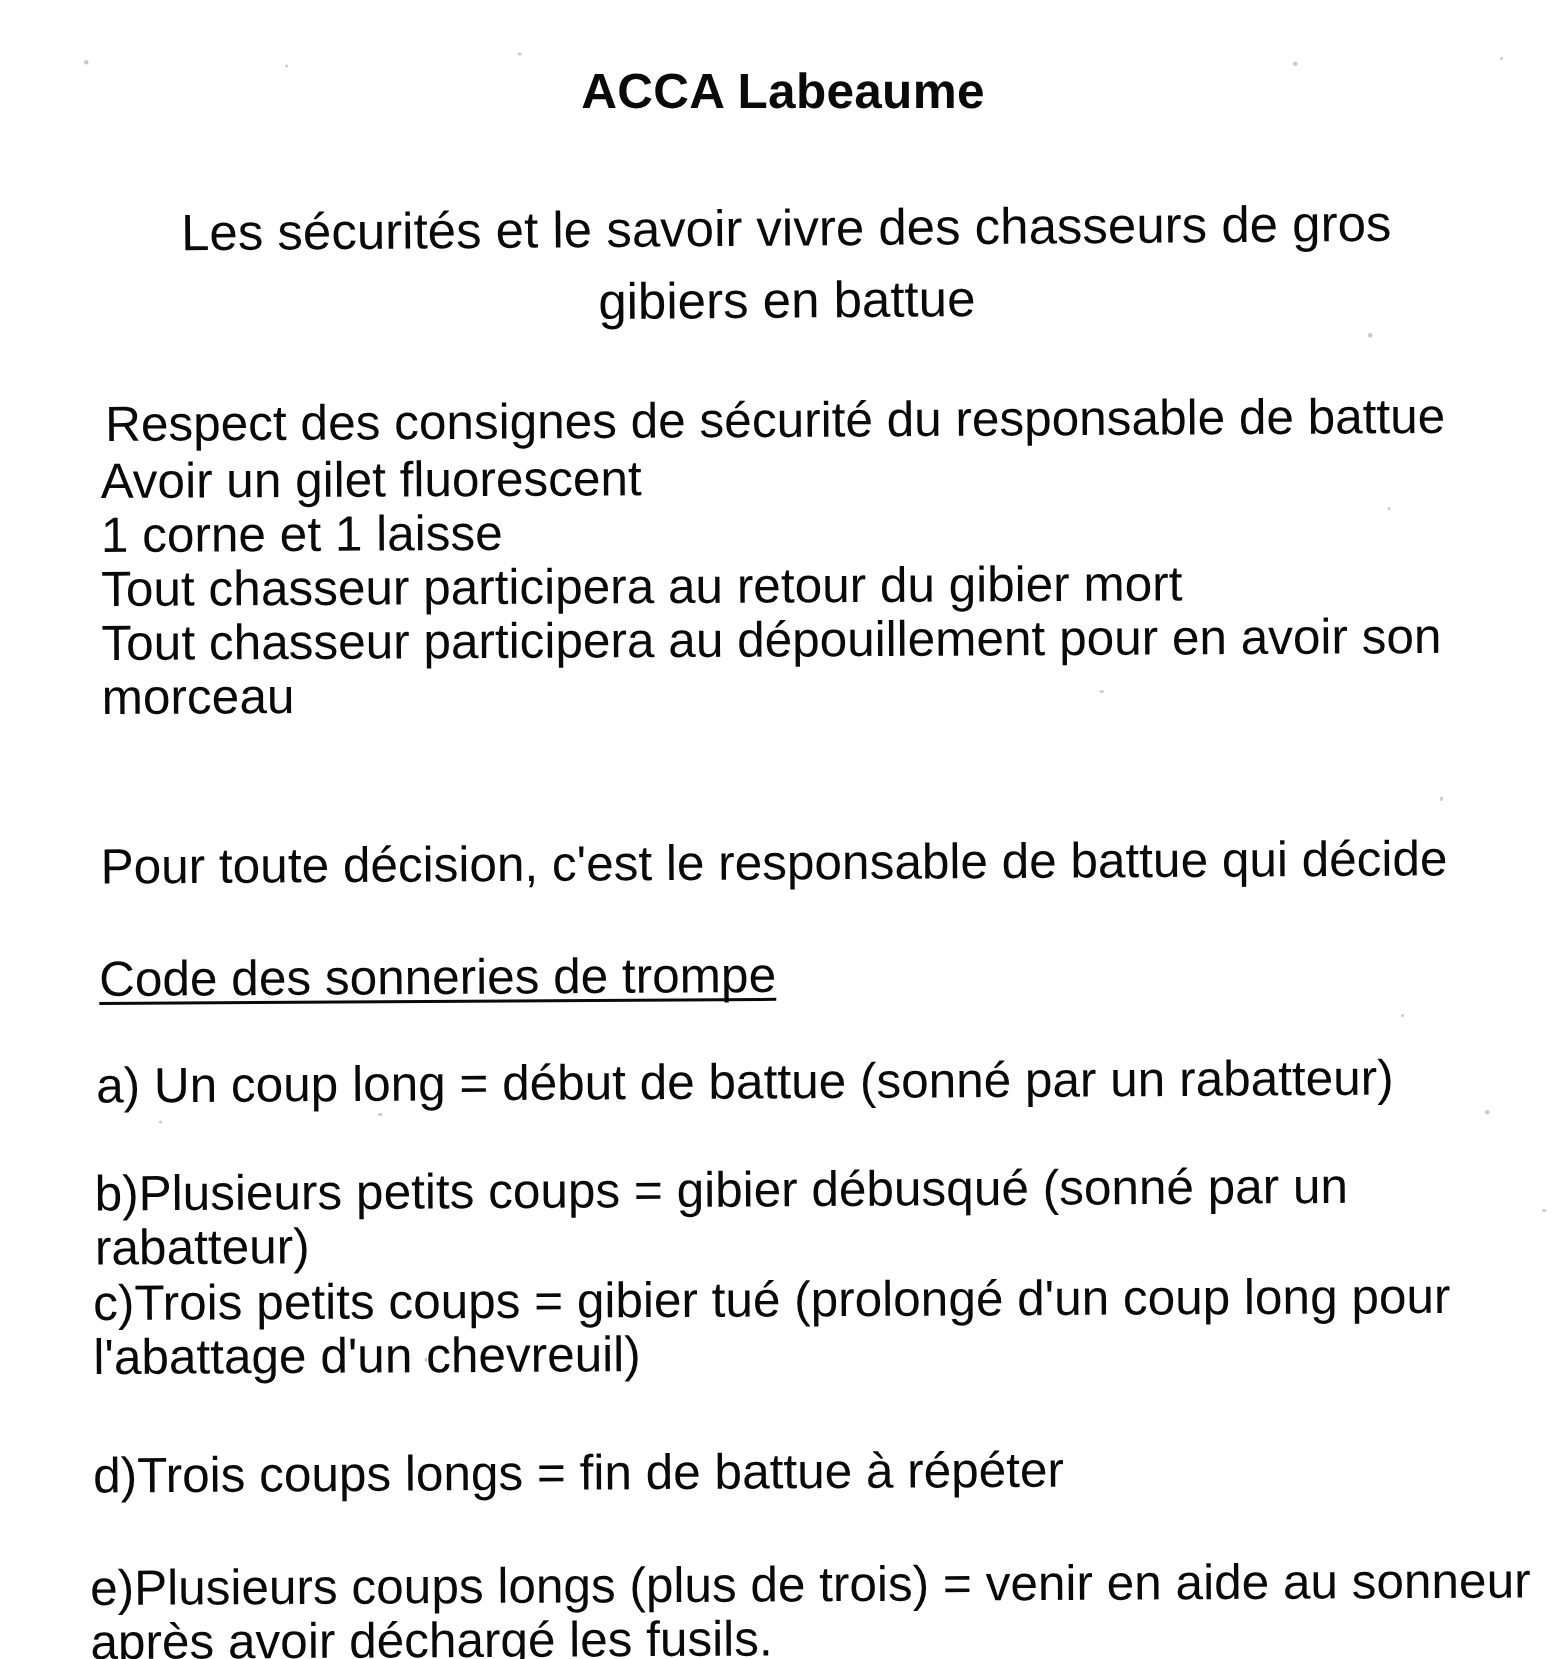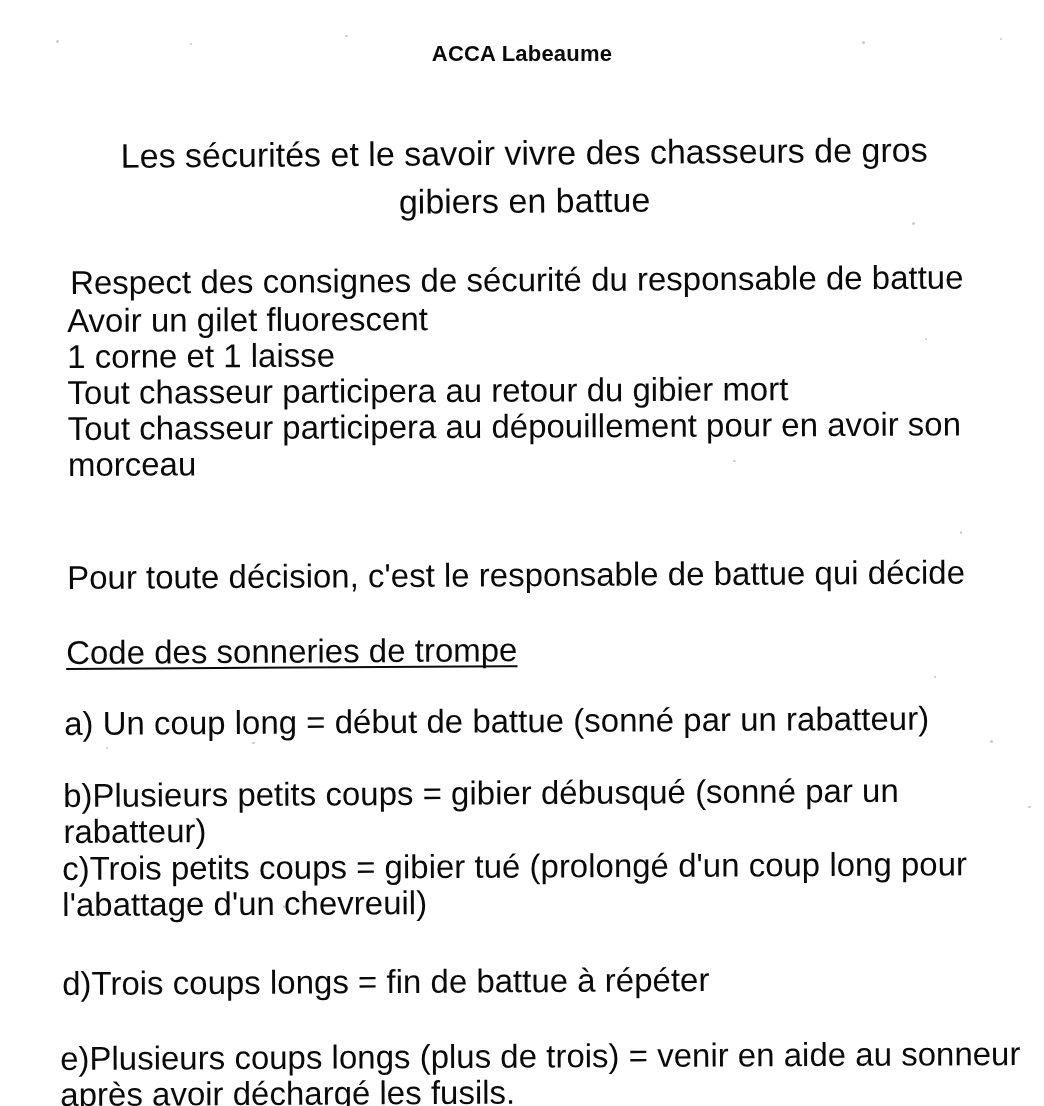--- a/index.html
+++ b/index.html
@@ -21,21 +21,21 @@
   }
 
   
 
   .doc-title {
     position: absolute;
     left: 0;
     top: 18px;
     width: 1044px;
     text-align: center;
-    font-size: 22px;
+    font-size: 33px;
     font-weight: bold;
     letter-spacing: 0.2px;
     line-height: 42px;
     white-space: nowrap;
   }
 
   .doc-subtitle {
     position: absolute;
     left: 104px;
     top: 104px;

